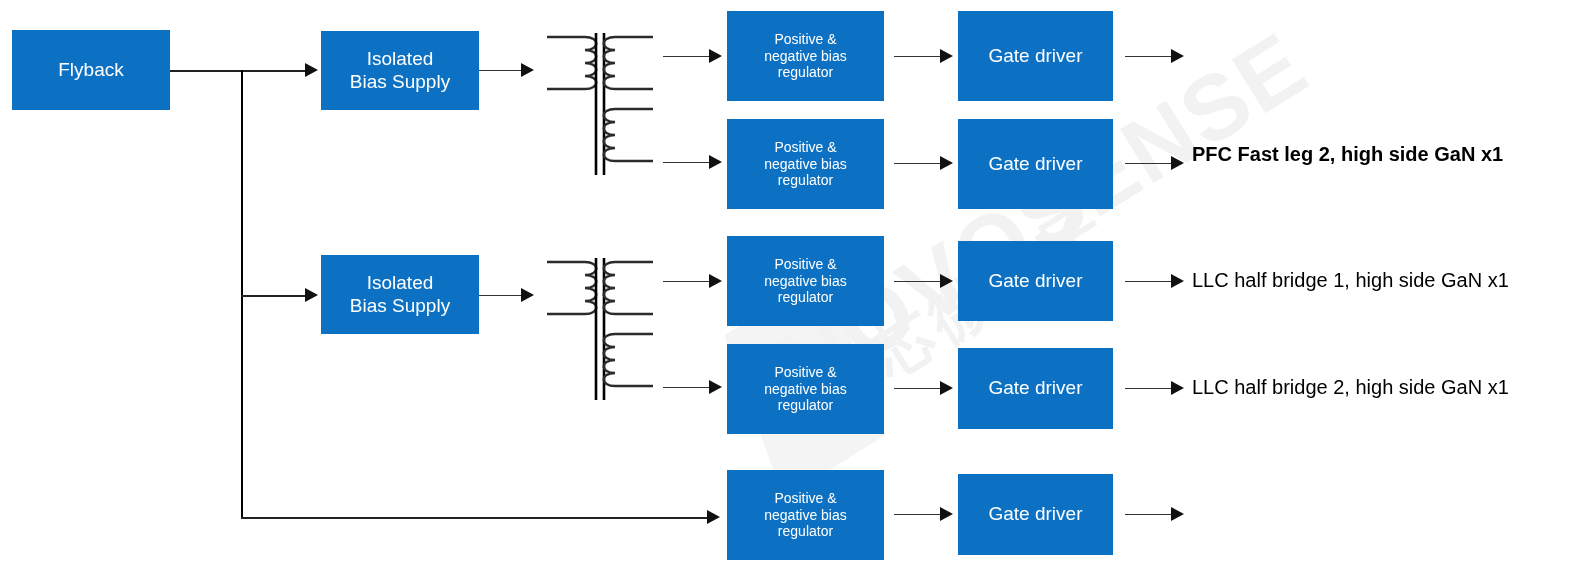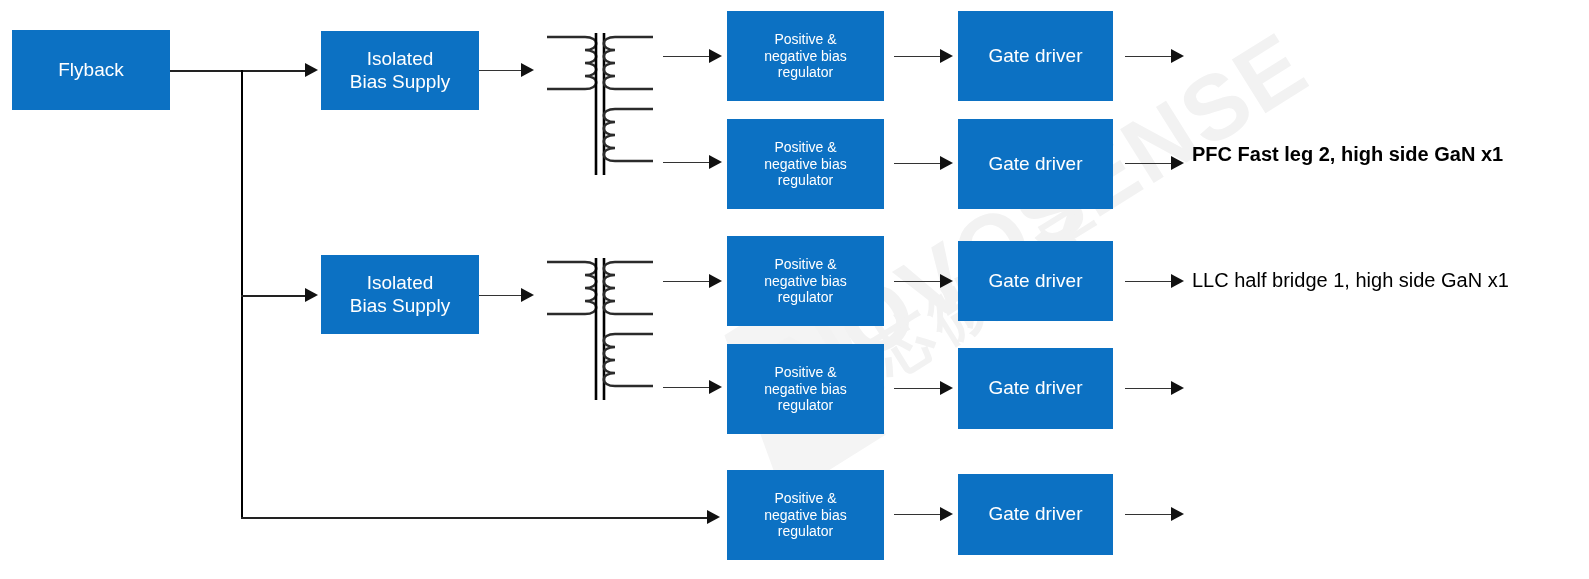--- a/index.html
+++ b/index.html
@@ -183,20 +183,21 @@
     <span>negative bias</span>
     <span>regulator</span>
   </div>
   <div class="hline thin" style="left:894px; top:388px; width:48px;"></div>
   <div class="arrowhead" style="left:940px; top:381px;"></div>
   <div class="block" style="left:958px; top:348px; width:155px; height:81px;">
     <span>Gate driver</span>
   </div>
   <div class="hline thin" style="left:1125px; top:388px; width:48px;"></div>
   <div class="arrowhead" style="left:1171px; top:381px;"></div>
+  <div class="outlabel" style="left:1192px; top:376px;">LLC half bridge 2, high side GaN x1</div>
 
   <div class="block small" style="left:727px; top:470px; width:157px; height:90px; flex-direction:column;">
     <span>Positive &amp;</span>
     <span>negative bias</span>
     <span>regulator</span>
   </div>
   <div class="hline thin" style="left:894px; top:514px; width:48px;"></div>
   <div class="arrowhead" style="left:940px; top:507px;"></div>
   <div class="block" style="left:958px; top:474px; width:155px; height:81px;">
     <span>Gate driver</span>

